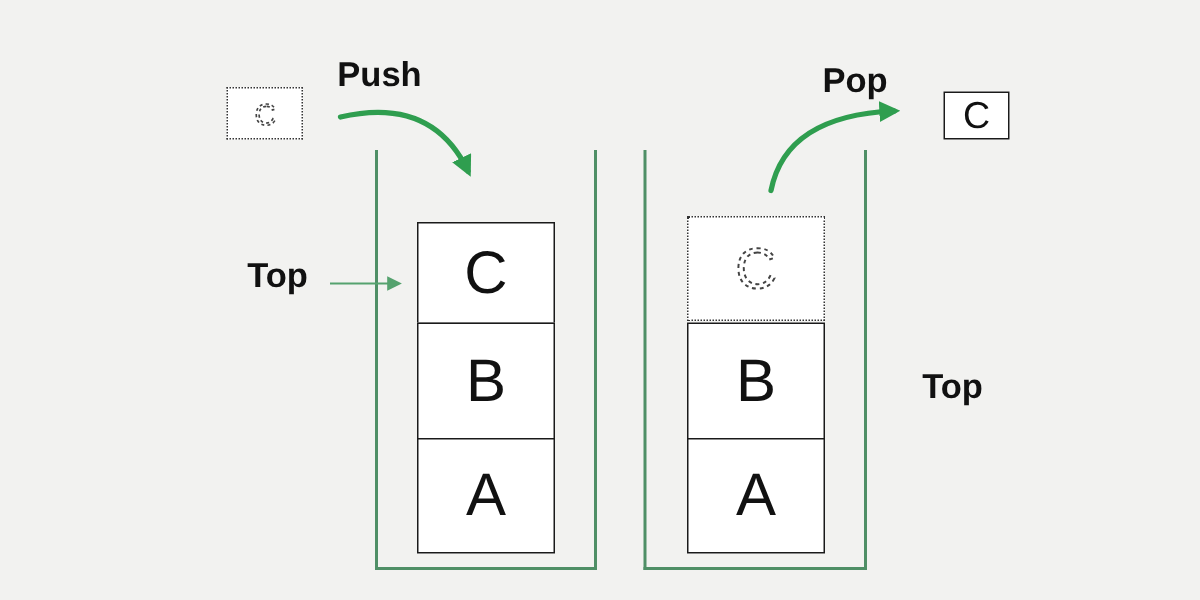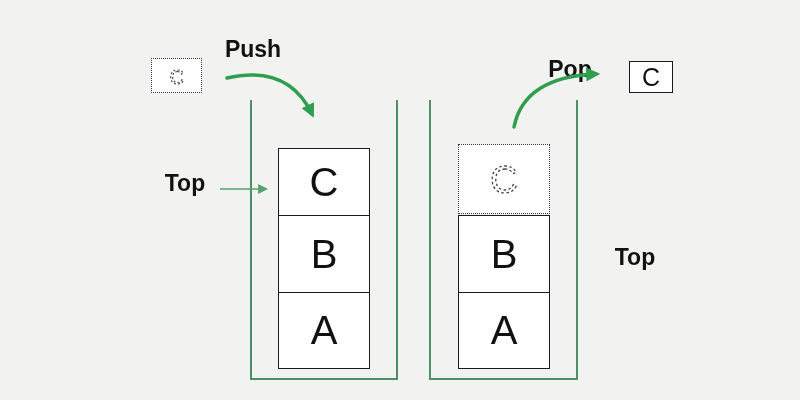--- a/index.html
+++ b/index.html
@@ -93,21 +93,21 @@
     <div class="cell" style="height:79px;">
       <span>B</span>
     </div>
     <div class="cell" style="height:77px;">
       <span>A</span>
     </div>
   </div>
 
   <div class="lbl" style="left:150px;top:170px;width:70px;">Top</div>
 
-  <div class="lbl" style="left:535px;top:56px;width:70px;">Pop</div>
+  <div class="lbl" style="left:535px;top:40px;width:70px;">Pop</div>
 
   <div class="item-box solid" style="left:629px;top:61px;width:44px;height:32px;">
     <span>C</span>
   </div>
 
   <div class="container-u" style="left:429px;top:100px;width:149px;height:280px;"></div>
 
   <div class="cell-ghost abs" style="left:458px;top:144px;height:70px;">
     <svg width="88" height="66" viewBox="0 0 88 66" class="ghost-letter">
       <text x="44" y="34" text-anchor="middle" dominant-baseline="central" font-size="38" font-family="Liberation Sans, sans-serif" fill="none" stroke="#444" stroke-width="1.3" stroke-dasharray="2.5 2.5">C</text>

